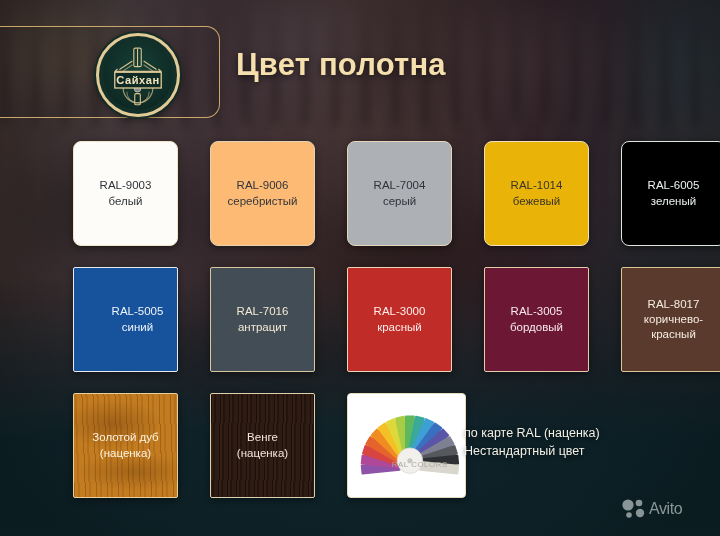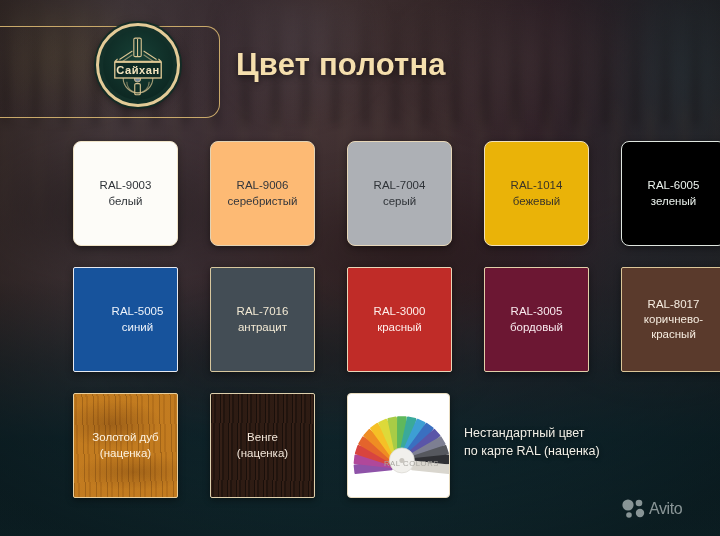--- a/index.html
+++ b/index.html
@@ -101,21 +101,21 @@
     border: 1.4px solid #c9a96a;
     border-left: none;
     border-top-right-radius: 14px;
     border-bottom-right-radius: 14px;
     background: linear-gradient(90deg, rgba(40,30,34,0.22), rgba(40,30,34,0.05));
   }
 
   .logo {
     position: absolute;
     left: 96px;
-    top: 23px;
+    top: 33px;
     width: 84px;
     height: 84px;
     border-radius: 50%;
     background: #123029;
     border: 3px solid #e3cb97;
     box-shadow: 0 0 0 2px rgba(18,44,38,0.9), 0 2px 10px rgba(0,0,0,0.55);
     display: flex;
     align-items: center;
     justify-content: flex-end;
     overflow: hidden;
@@ -184,21 +184,21 @@
       repeating-linear-gradient(91deg,
         rgba(0,0,0,0.42) 0px, rgba(0,0,0,0.42) 1px,
         rgba(86,50,36,0.22) 1px, rgba(86,50,36,0.22) 3px,
         rgba(0,0,0,0.24) 3px, rgba(0,0,0,0.24) 5px,
         rgba(70,40,28,0.12) 5px, rgba(70,40,28,0.12) 9px);
   }
 
   
   .ralcard {
     position: absolute;
-    width: 103px;
+    width: 119px;
     height: 105px;
     background: #ffffff;
     border: 1.4px solid #e8dcc0;
     border-radius: 4px;
     box-shadow: 0 2px 7px rgba(0,0,0,0.42);
     overflow: hidden;
   }
   .ralcard svg { width: 100%; height: 100%; display: block; }
 
   .ralnote {
@@ -393,22 +393,22 @@
                 <rect x="-5" y="-50" width="10" height="40" rx="1" fill="#d9d6ce"></rect>
               </g>
             <circle cx="0" cy="-4" r="13" fill="#f1f0ec" stroke="#dcdad4" stroke-width="0.8"></circle>
             <circle cx="0" cy="-4" r="2.6" fill="#c9c6bf"></circle>
           </g>
           <text x="66" y="74" text-anchor="middle" font-family="'Liberation Sans', sans-serif" font-size="8" letter-spacing="0.6" fill="#a9a7a1">RAL COLORS</text>
         </svg>
       </div>
 
       <div class="ralnote">
+        <div>по карте RAL (наценка)</div>
         <div>Нестандартный цвет</div>
-        <div>по карте RAL (наценка)</div>
       </div>
     </div>
   </div>
 
   <div class="avito">
     <svg width="24" height="22" viewBox="0 0 24 22">
       <circle cx="7" cy="7" r="5.6" fill="#b9c3c3"></circle>
       <circle cx="18" cy="5" r="3.3" fill="#b9c3c3"></circle>
       <circle cx="19" cy="15" r="4.2" fill="#b9c3c3"></circle>
       <circle cx="8" cy="17" r="2.8" fill="#b9c3c3"></circle>

